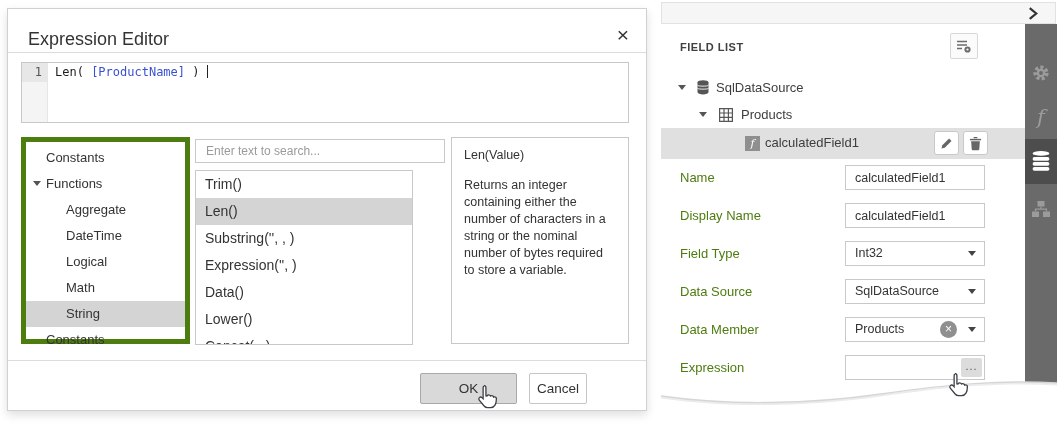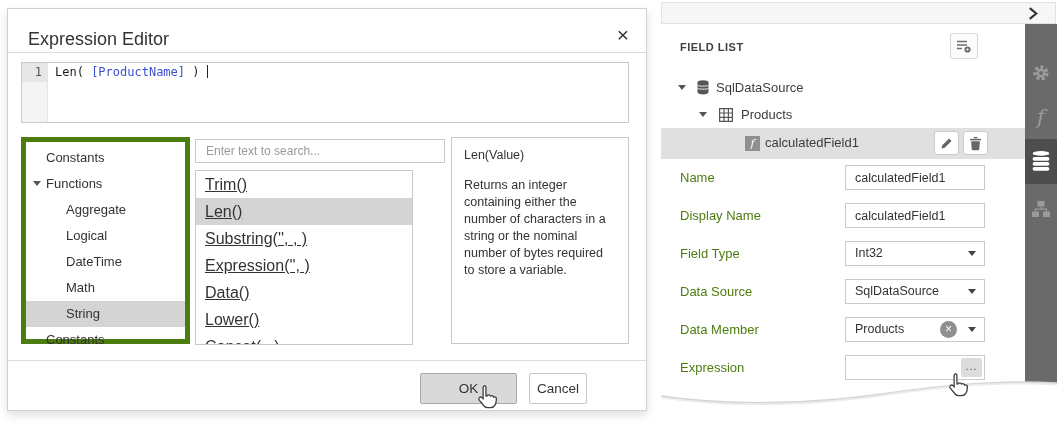--- a/index.html
+++ b/index.html
@@ -29,21 +29,21 @@
   .cat-item.lvl1 { padding-left:40px; }
   .cat-item.selected { background:#d4d4d4; }
   .tri-down { position:absolute; width:0; height:0; border-left:4px solid transparent; border-right:4px solid transparent;
               border-top:5px solid #555; }
   .cat-item .tri-down { left:7px; top:10px; }
 
   .search-input { position:absolute; left:187px; top:130px; width:250px; height:24px; border:1px solid #c8c8c8;
                   padding:0 10px; font-size:12px; color:#333; font-family:"Liberation Sans",sans-serif; outline:none; }
   .search-input::placeholder { color:#9a9a9a; }
   .fn-list { position:absolute; left:187px; top:161px; width:218px; height:175px; border:1px solid #c8c8c8;
-             overflow:hidden; font-size:16px; color:#333; background:#fff;text-decoration:underline; }
+             overflow:hidden; font-size:14px; color:#333; background:#fff; }
   .fn-item { height:27px; line-height:27px; padding-left:9px; cursor:pointer; }
   .fn-item.selected { background:#d4d4d4; }
 
   .desc-box { position:absolute; left:443px; top:128px; width:178px; height:207px; border:1px solid #c8c8c8;
               padding:10px 12px; font-size:12.5px; color:#333; background:#fff; }
   .desc-signature { margin-bottom:15px; }
   .desc-text { line-height:17px; }
 
   .btn { position:absolute; height:31px; font-size:13.5px; color:#333; text-align:center; line-height:29px;
          border-radius:2px; cursor:pointer; font-family:"Liberation Sans",sans-serif; }
@@ -102,22 +102,22 @@
       <div class="gutter">
         <div class="gutter-line">1</div>
       </div>
       <div class="code-line"><span>Len( </span><span class="code-field">[ProductName]</span><span> )</span><span class="caret-bar"></span></div>
     </div>
 
     <div class="cat-list">
       <div class="cat-item lvl0"><span>Constants</span></div>
       <div class="cat-item lvl0"><span class="tri-down"></span><span>Functions</span></div>
       <div class="cat-item lvl1"><span>Aggregate</span></div>
+      <div class="cat-item lvl1"><span>DateTime</span></div>
       <div class="cat-item lvl1"><span>Logical</span></div>
-      <div class="cat-item lvl1"><span>DateTime</span></div>
       <div class="cat-item lvl1"><span>Math</span></div>
       <div class="cat-item lvl1 selected"><span>String</span></div>
       <div class="cat-item lvl0"><span>Constants</span></div>
     </div>
 
     <input class="search-input" placeholder="Enter text to search..." style="">
     <div class="fn-list">
       <div class="fn-item">Trim()</div>
       <div class="fn-item selected">Len()</div>
       <div class="fn-item">Substring('', , )</div>

